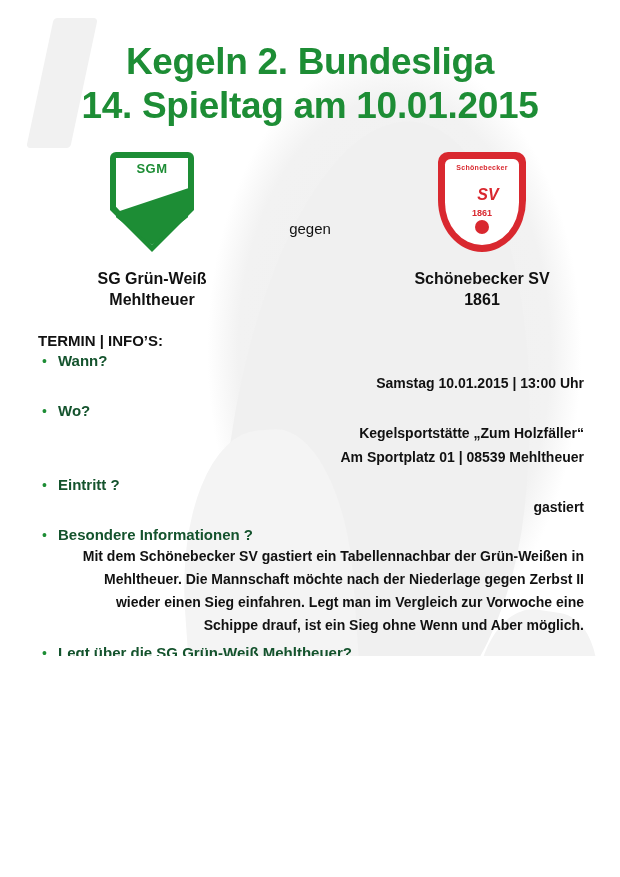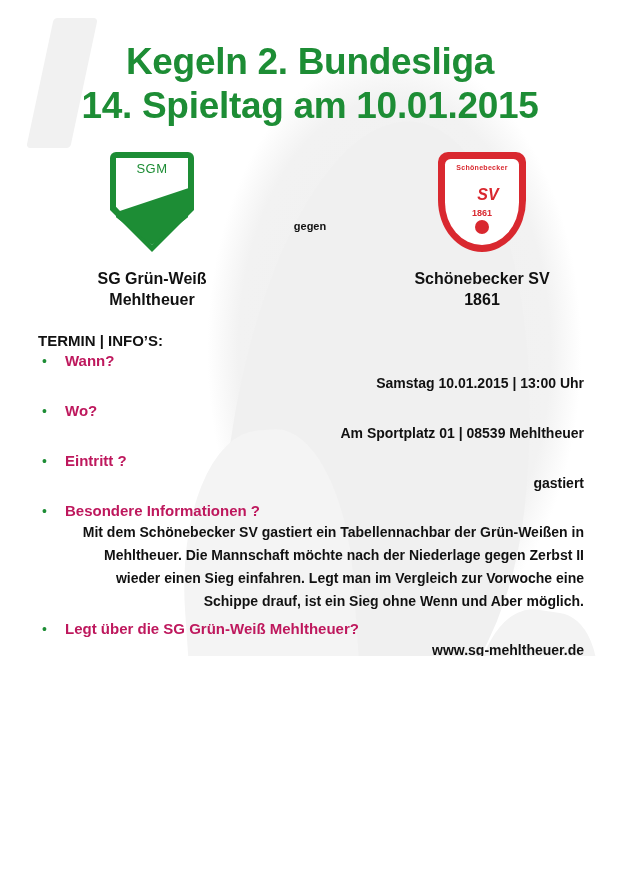--- a/index.html
+++ b/index.html
@@ -133,21 +133,21 @@
     background: #1d8d35;
     clip-path: polygon(0% 48%, 100% 10%, 100% 56%, 50% 100%, 0% 56%);
   }
   .crest-shield .sgm {
     position: absolute;
     top: 9px;
     left: 0;
     right: 0;
     text-align: center;
     font-size: 13px;
-    font-weight: normal;
+    font-weight: bold;
     color: #1d8d35;
     letter-spacing: 0.5px;
   }
   
   .crest-red {
     position: relative;
     width: 88px;
     height: 100px;
   }
   .crest-red .shape {
@@ -213,22 +213,22 @@
     font-weight: bold;
     color: #111111;
     line-height: 21px;
   }
   .versus {
     position: absolute;
     left: 0;
     right: 0;
     top: 68px;
     text-align: center;
-    font-size: 11px;
-    font-weight: bold;
+    font-size: 15px;
+    font-weight: normal;
     color: #111111;
   }
   .info {
     margin-top: 10px;
     padding: 0 36px 0 38px;
   }
   .info-head {
     font-size: 15px;
     font-weight: bold;
     color: #111111;
@@ -241,25 +241,24 @@
   }
   .item .bullet {
     position: absolute;
     left: 4px;
     top: 1px;
     color: #1d8d35;
     font-size: 14px;
     line-height: 19px;
   }
   .q {
-    color: #be185d;
+    color: #14532d;
     font-weight: bold;
     font-size: 15px;
     line-height: 20px;
-    margin-left: 7px;
   }
   .a {
     color: #111111;
     font-weight: bold;
     font-size: 14px;
     line-height: 24px;
     padding-left: 14px;
     text-align: right;
   }
   .a.para {
@@ -333,20 +332,21 @@
 
       <div class="item">
         <span class="bullet">•</span>
         <div class="q">Wann?</div>
         <div class="a">Samstag 10.01.2015 | 13:00 Uhr</div>
       </div>
 
       <div class="item">
         <span class="bullet">•</span>
         <div class="q">Wo?</div>
+        <div class="a">Kegelsportstätte „Zum Holzfäller“</div>
         <div class="a">Am Sportplatz 01 | 08539 Mehltheuer</div>
       </div>
 
       <div class="item gap-small">
         <span class="bullet">•</span>
         <div class="q">Eintritt ?</div>
         <div class="a">gastiert</div>
       </div>
 
       <div class="item gap-small">

